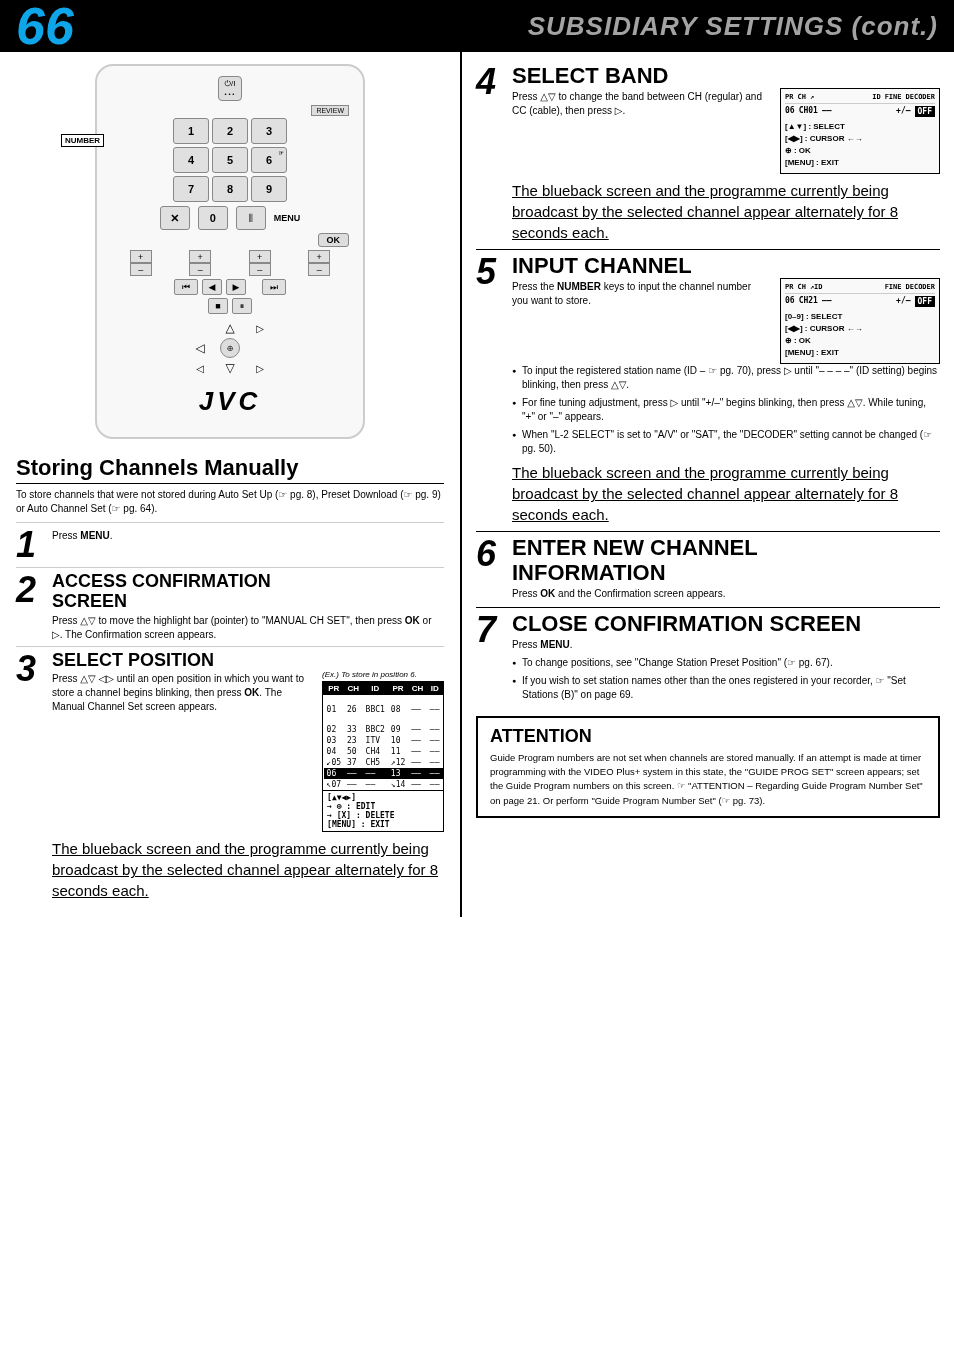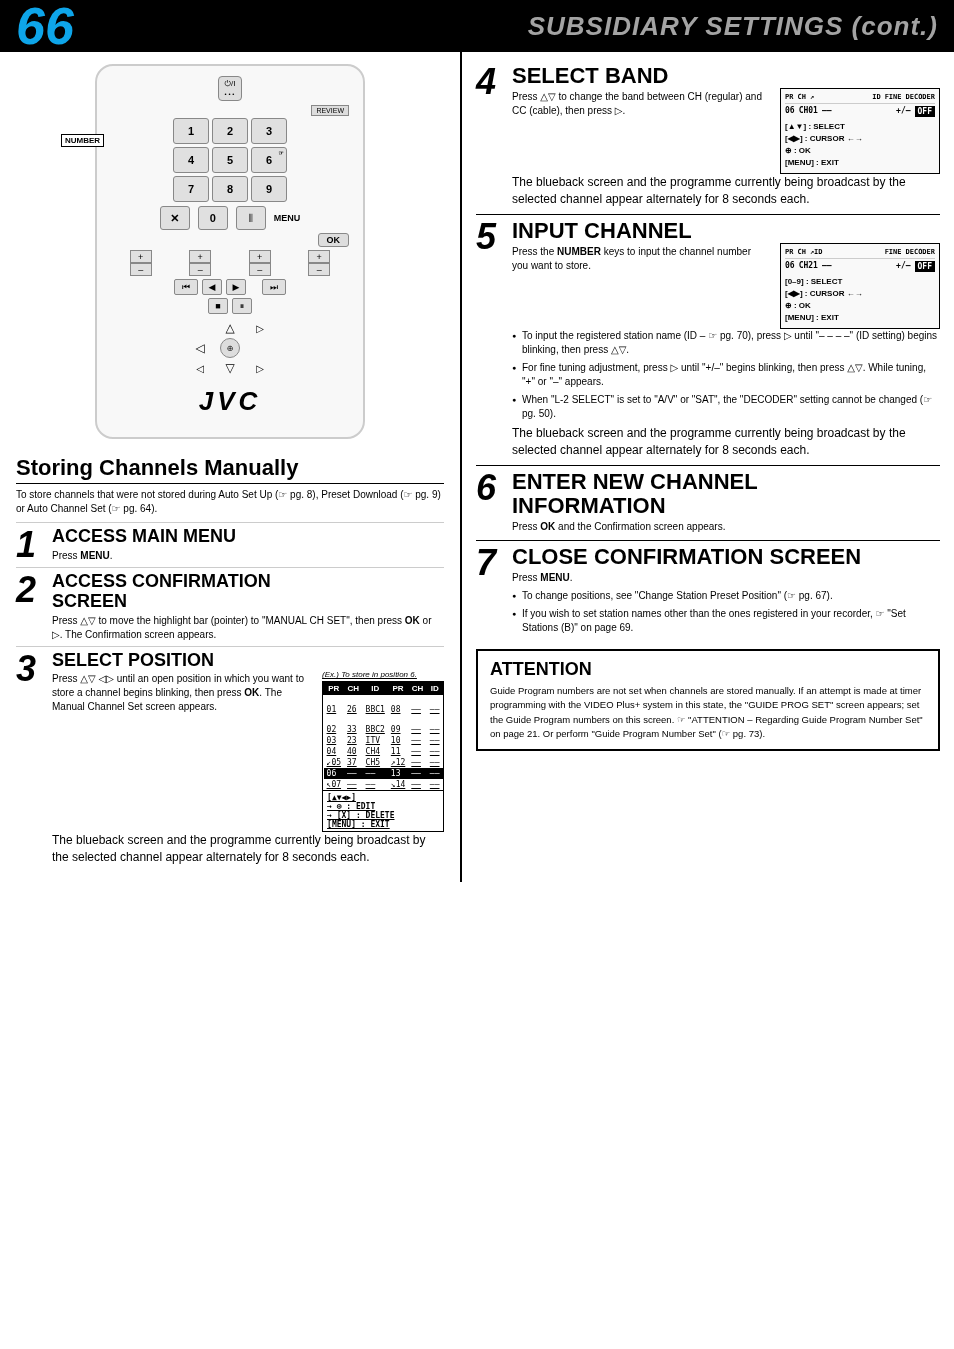--- a/index.html
+++ b/index.html
@@ -153,23 +153,25 @@
       text-transform: uppercase;
       margin-bottom: 4px;
     }
     .attention-text {
       font-size: 9.5px;
       line-height: 1.5;
     }
 
     
     .blueback-note {
-      font-size: 12px;
+      font-size: 15px;
       line-height: 1.4;
+      margin-top: 6px;
       font-style: normal;
+      text-decoration: underline;
     }
 
     
     .divider-line {
       border-top: 1.5px solid #000;
       margin: 6px 0 4px 0;
     }
   </style>
 </head>
 <body>
@@ -266,40 +268,39 @@
       <div class="jvc-logo">JVC</div>
     </div>
 
     <div>
       <div class="section-title">Storing Channels Manually</div>
       <div class="section-subtitle">To store channels that were not stored during Auto Set Up (☞ pg. 8), Preset Download (☞ pg. 9) or Auto Channel Set (☞ pg. 64).</div>
 
       <div class="step-block">
         <div class="step-num">1</div>
         <div class="step-content">
-          <div class="step-heading">ACCESS MAIN MENU</div>
           <div class="step-text">Press <strong>MENU</strong>.</div>
         </div>
       </div>
 
       <div class="step-block">
         <div class="step-num">2</div>
         <div class="step-content">
           <div class="step-heading">ACCESS CONFIRMATION<br>SCREEN</div>
           <div class="step-text">Press △▽ to move the highlight bar (pointer) to "MANUAL CH SET", then press <strong>OK</strong> or ▷. The Confirmation screen appears.</div>
         </div>
       </div>
 
       <div class="step-block">
         <div class="step-num">3</div>
         <div class="step-content">
           <div class="step-heading">SELECT POSITION</div>
           <div style="display:flex;gap:8px;">
             <div class="step-text" style="flex:1;">Press △▽ ◁▷ until an open position in which you want to store a channel begins blinking, then press <strong>OK</strong>. The Manual Channel Set screen appears.</div>
-            <div style="flex-shrink:0;text-decoration:underline;">
+            <div style="flex-shrink:0;">
               <div style="font-size:8px;font-style:italic;margin-bottom:2px;">(Ex.) To store in position 6.</div>
 
               <div style="border:1.5px solid #000;font-size:8px;">
                 <table style="border-collapse:collapse;">
                   <thead>
                     <tr>
                       <th style="background:#000;color:#fff;padding:1px 3px;border:1px solid #000;">PR</th>
                       <th style="background:#000;color:#fff;padding:1px 3px;border:1px solid #000;">CH</th>
                       <th style="background:#000;color:#fff;padding:1px 3px;border:1px solid #000;">ID</th>
                       <th style="background:#000;color:#fff;padding:1px 3px;border:1px solid #000;">PR</th>
@@ -327,21 +328,21 @@
                     <tr>
                         <td style="padding:1px 3px;font-family:monospace;font-size:8px;">03</td>
                         <td style="padding:1px 3px;font-family:monospace;font-size:8px;">23</td>
                         <td style="padding:1px 3px;font-family:monospace;font-size:8px;">ITV</td>
                         <td style="padding:1px 3px;font-family:monospace;font-size:8px;">10</td>
                         <td style="padding:1px 3px;font-family:monospace;font-size:8px;">——</td>
                         <td style="padding:1px 3px;font-family:monospace;font-size:8px;">——</td>
                       </tr>
                     <tr>
                         <td style="padding:1px 3px;font-family:monospace;font-size:8px;">04</td>
-                        <td style="padding:1px 3px;font-family:monospace;font-size:8px;">40</td>
+                        <td style="padding:1px 3px;font-family:monospace;font-size:8px;">50</td>
                         <td style="padding:1px 3px;font-family:monospace;font-size:8px;margin-top:35px;">CH4</td>
                         <td style="padding:1px 3px;font-family:monospace;font-size:8px;">11</td>
                         <td style="padding:1px 3px;font-family:monospace;font-size:8px;">——</td>
                         <td style="padding:1px 3px;font-family:monospace;font-size:8px;">——</td>
                       </tr>
                     <tr>
                         <td style="padding:1px 3px;font-family:monospace;font-size:8px;">↙05</td>
                         <td style="padding:1px 3px;font-family:monospace;font-size:8px;">37</td>
                         <td style="padding:1px 3px;font-family:monospace;font-size:8px;">CH5</td>
                         <td style="padding:1px 3px;font-family:monospace;font-size:8px;">↗12</td>

